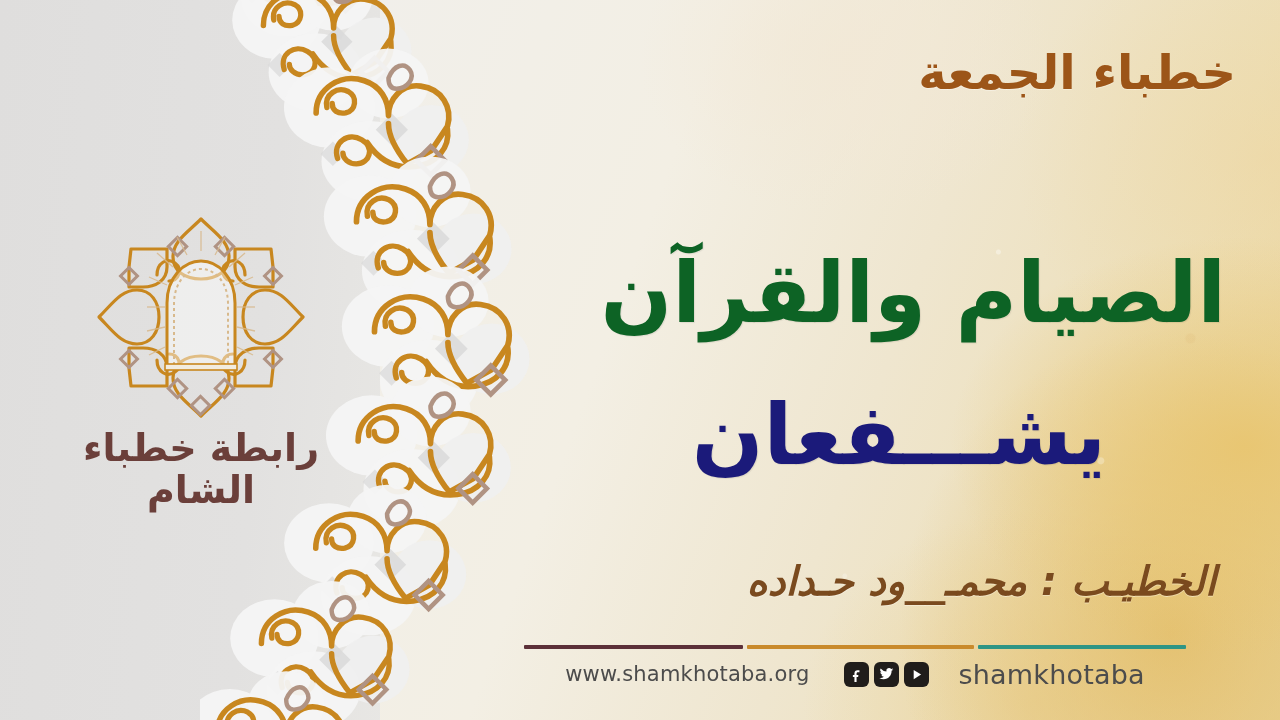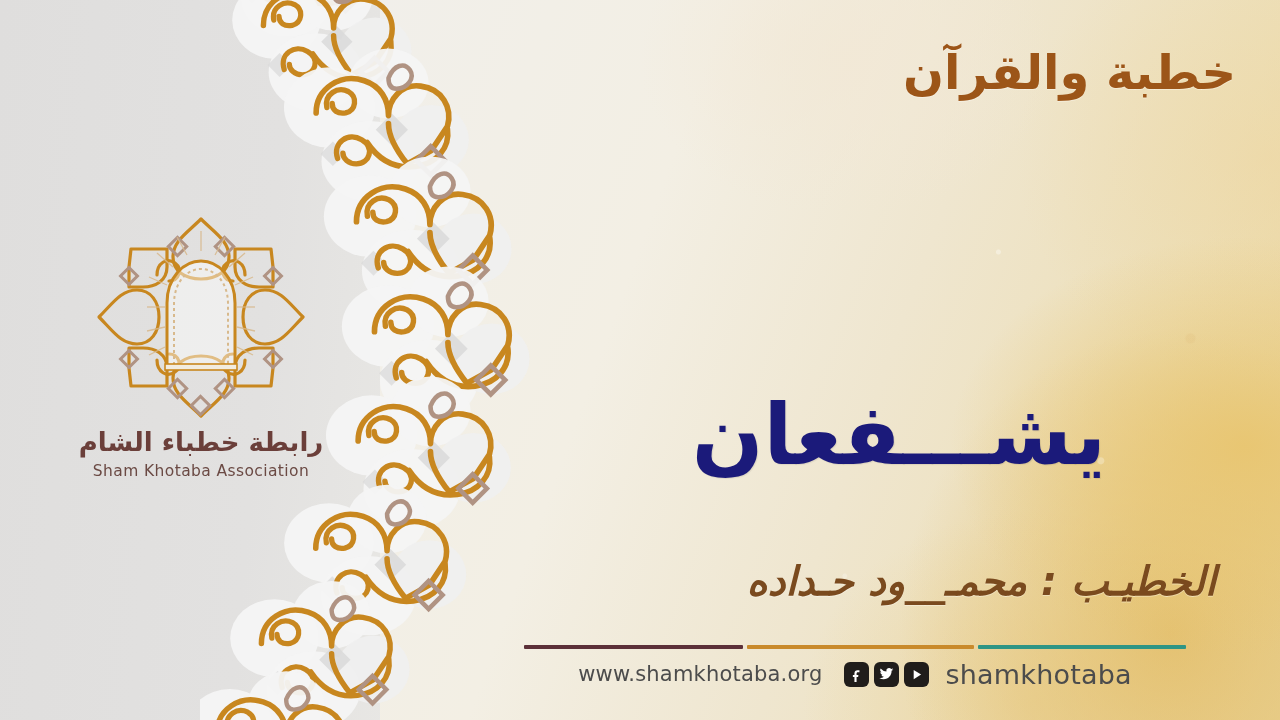--- a/index.html
+++ b/index.html
@@ -51,21 +51,21 @@
   .ornament-band svg{ width:100%; height:100%; display:block; }
 
   
   .logo-block{
     position:absolute; left:78px; top:215px;
     width:246px; text-align:center;
   }
   .logo-mark{ width:212px; height:205px; margin:0 auto; display:block; }
   .logo-ar{
     margin-top:8px;
-    font-size:26px; font-weight:700; color:#6b3f3a;
+    font-size:38px; font-weight:700; color:#6b3f3a;
     letter-spacing:1px; direction:rtl; line-height:1.1;
   }
   .logo-en{
     margin-top:5px;
     font-size:15.5px; font-weight:500; color:#6b4a44;
     letter-spacing:.4px;
   }
 
   
   .content{
@@ -109,21 +109,21 @@
     width:662px; height:4px; display:flex; gap:4px;
   }
   .rule{ height:4px; border-radius:1px; }
   .rule.maroon{ width:219px; background:#5c3038; }
   .rule.gold  { width:227px; background:#c98a2b; }
   .rule.teal  { width:208px; background:#2e9585; }
 
   .footer{
     position:absolute; left:524px; top:655px;
     width:662px; height:38px;
-    display:flex; align-items:center; justify-content:center; gap:21px;
+    display:flex; align-items:center; justify-content:center; gap:34px;
   }
   .footer-url{
     font-size:21px; color:#4c4c4c; letter-spacing:.2px;
   }
   .social{
     display:flex; align-items:center; gap:5px;
   }
   .sq{
     width:25px; height:25px; border-radius:6px; background:#201d1b;
     display:flex; align-items:center; justify-content:center;
@@ -245,25 +245,25 @@
         <line x1="70" y1="112" x2="52" y2="116"></line>
         <line x1="142" y1="112" x2="160" y2="116"></line>
         <line x1="70" y1="132" x2="54" y2="140"></line>
         <line x1="142" y1="132" x2="158" y2="140"></line>
       </g>
       <path d="M72 152 L72 88 C72 62 89 46 106 46 C123 46 140 62 140 88 L140 152 Z" fill="#ffffff" fill-opacity="0.45" stroke="#c8871f" stroke-width="3"></path>
       <path d="M79 150 L79 89 C79 67 92 54 106 54 C120 54 133 67 133 89 L133 150" fill="none" stroke="#d8b98c" stroke-width="2" stroke-dasharray="3 3"></path>
       <rect x="70" y="149" width="72" height="6" fill="#f2ece0" stroke="#c8871f" stroke-width="1.6"></rect>
     </svg>
     <div class="logo-ar">رابطة خطباء الشام</div>
-    <div class="logo-en">Sham Khotaba Association</div>
   </div>
 
   <div class="content">
-    <div class="kicker">خطبة والقرآن</div>
+    <div class="kicker">خطباء الجمعة</div>
+    <div class="title-main">الصيام والقرآن</div>
     <div class="title-sub">يشـــفعان</div>
     <div class="speaker">الخطيـب : محمـ__ود حـداده</div>
   </div>
 
   <div class="rules">
     <span class="rule maroon"></span>
     <span class="rule gold"></span>
     <span class="rule teal"></span>
   </div>
 

